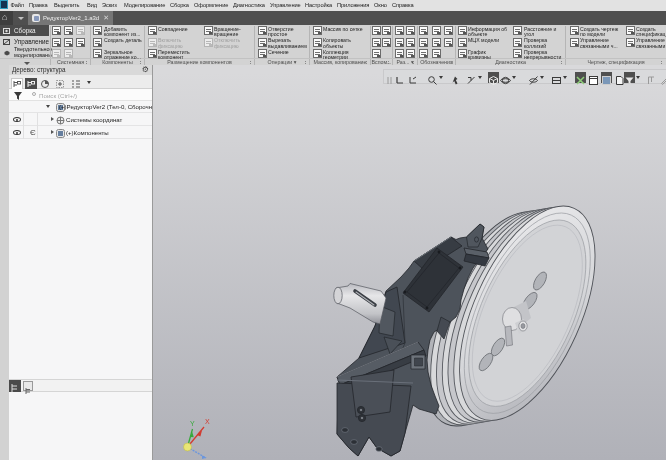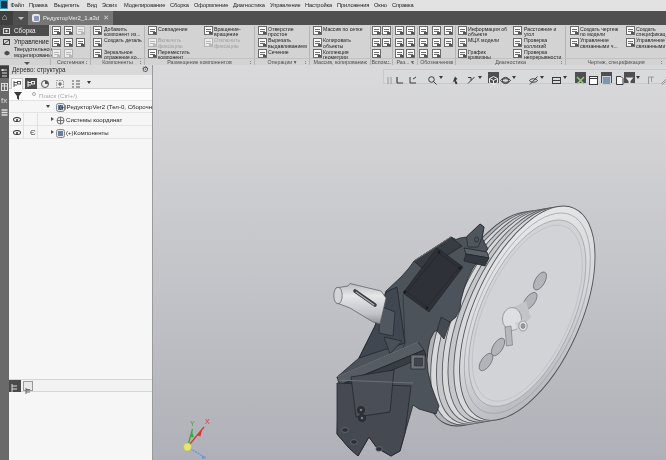--- a/index.html
+++ b/index.html
@@ -325,36 +325,20 @@
         <div class="rlbl" style="left: 468px; top: 24.5px; white-space: normal; width: 40px;">График<br>кривизны</div>
         <div class="rlbl" style="left: 524px; top: 1.5px; white-space: normal; width: 40px;">Расстояние и<br>угол</div>
         <div class="rlbl" style="left: 524px; top: 13px; white-space: normal; width: 40px;">Проверка<br>коллизий</div>
         <div class="rlbl" style="left: 524px; top: 24.5px; white-space: normal; width: 44px;">Проверка<br>непрерывности</div>
         <div class="rlbl" style="left: 580px; top: 1.5px; white-space: normal; width: 42px;">Создать чертеж<br>по модели</div>
         <div class="rlbl" style="left: 580px; top: 13px; white-space: normal; width: 44px;">Управление<br>связанными ч...</div>
         <div class="rlbl" style="left: 636px; top: 1.5px; white-space: normal; width: 40px;">Создать<br>спецификац</div>
         <div class="rlbl" style="left: 636px; top: 13px; white-space: normal; width: 40px;">Управление<br>связанными</div>
       </div>
   </div>
-  <div id="leftstrip">
-    <div class="lsic" style="top:1px;background:#3e3e3e"><svg width="9" height="12">
-          <path d="M2 2 h5 M2 5 h5 M2 8 h5" stroke="#ddd"></path>
-          <rect x="1.5" y="1" width="2" height="2" fill="#ddd"></rect>
-        </svg></div>
-    <div class="lsic" style="top:14px"><svg width="9" height="12">
-          <rect x="1.5" y="2.5" width="6" height="7" fill="none" stroke="#ddd"></rect>
-          <path d="M1.5 5 h6 M4.5 2.5 v7" stroke="#ddd"></path>
-        </svg></div>
-    <div class="lsic" style="top:27px"><svg width="9" height="12">
-          <text x="1" y="9" font-size="8" fill="#ddd" font-family="Liberation Sans">fx</text>
-        </svg></div>
-    <div class="lsic" style="top:40px"><svg width="9" height="12">
-          <path d="M1.5 3 h6 M1.5 5.5 h6 M1.5 8 h6" stroke="#ddd" stroke-width="1.6"></path>
-        </svg></div>
-  </div>
   <div id="panel">
     <div id="phead">Дерево: структура<span class="gear">⚙</span></div>
     <div id="ptools">
       <div class="ptb" style="left:2px"><svg width="12" height="12">
             <rect x="0.5" y="0.5" width="11" height="11" fill="#fff" stroke="#c8c8c8"></rect>
             <path d="M3 3 v6 M3 4.5 h3 M3 7 h3" stroke="#555"></path>
             <rect x="6.5" y="3.5" width="3" height="2.5" fill="none" stroke="#555"></rect>
           </svg></div>
       <div class="ptb" style="left:16px"><svg width="12" height="12">
             <rect x="0" y="0" width="12" height="12" fill="#4a4a4a"></rect>

